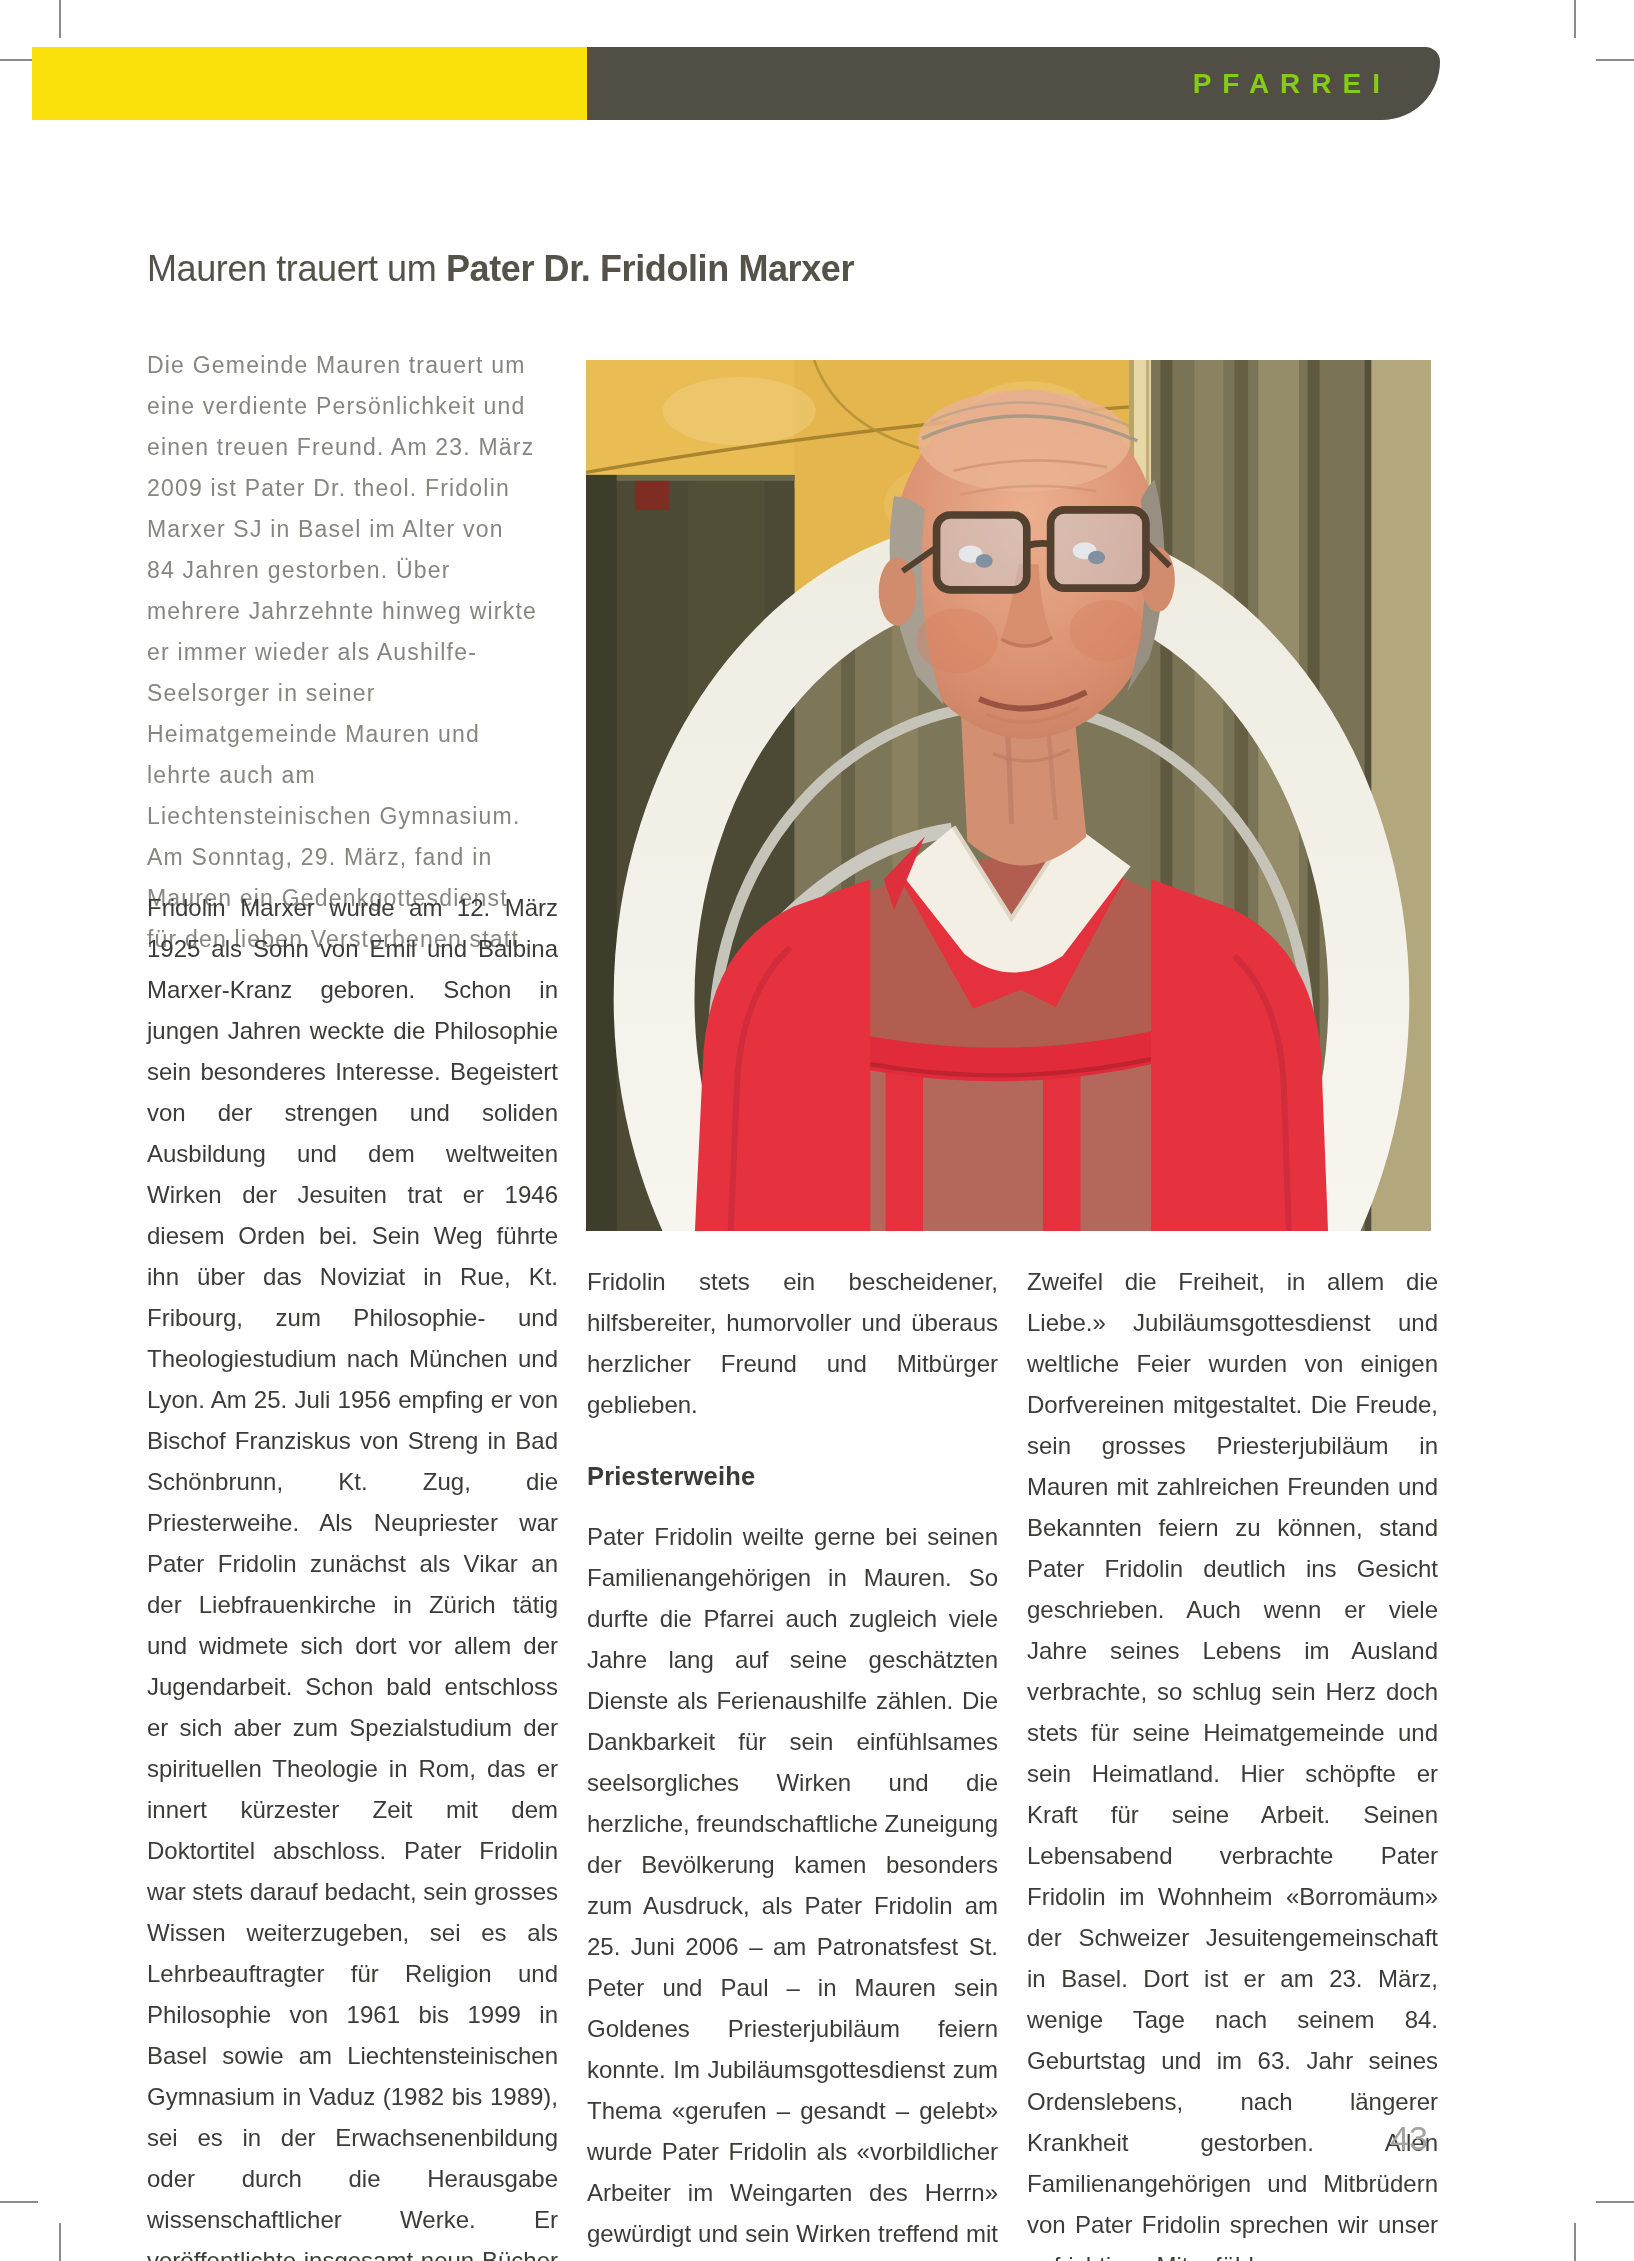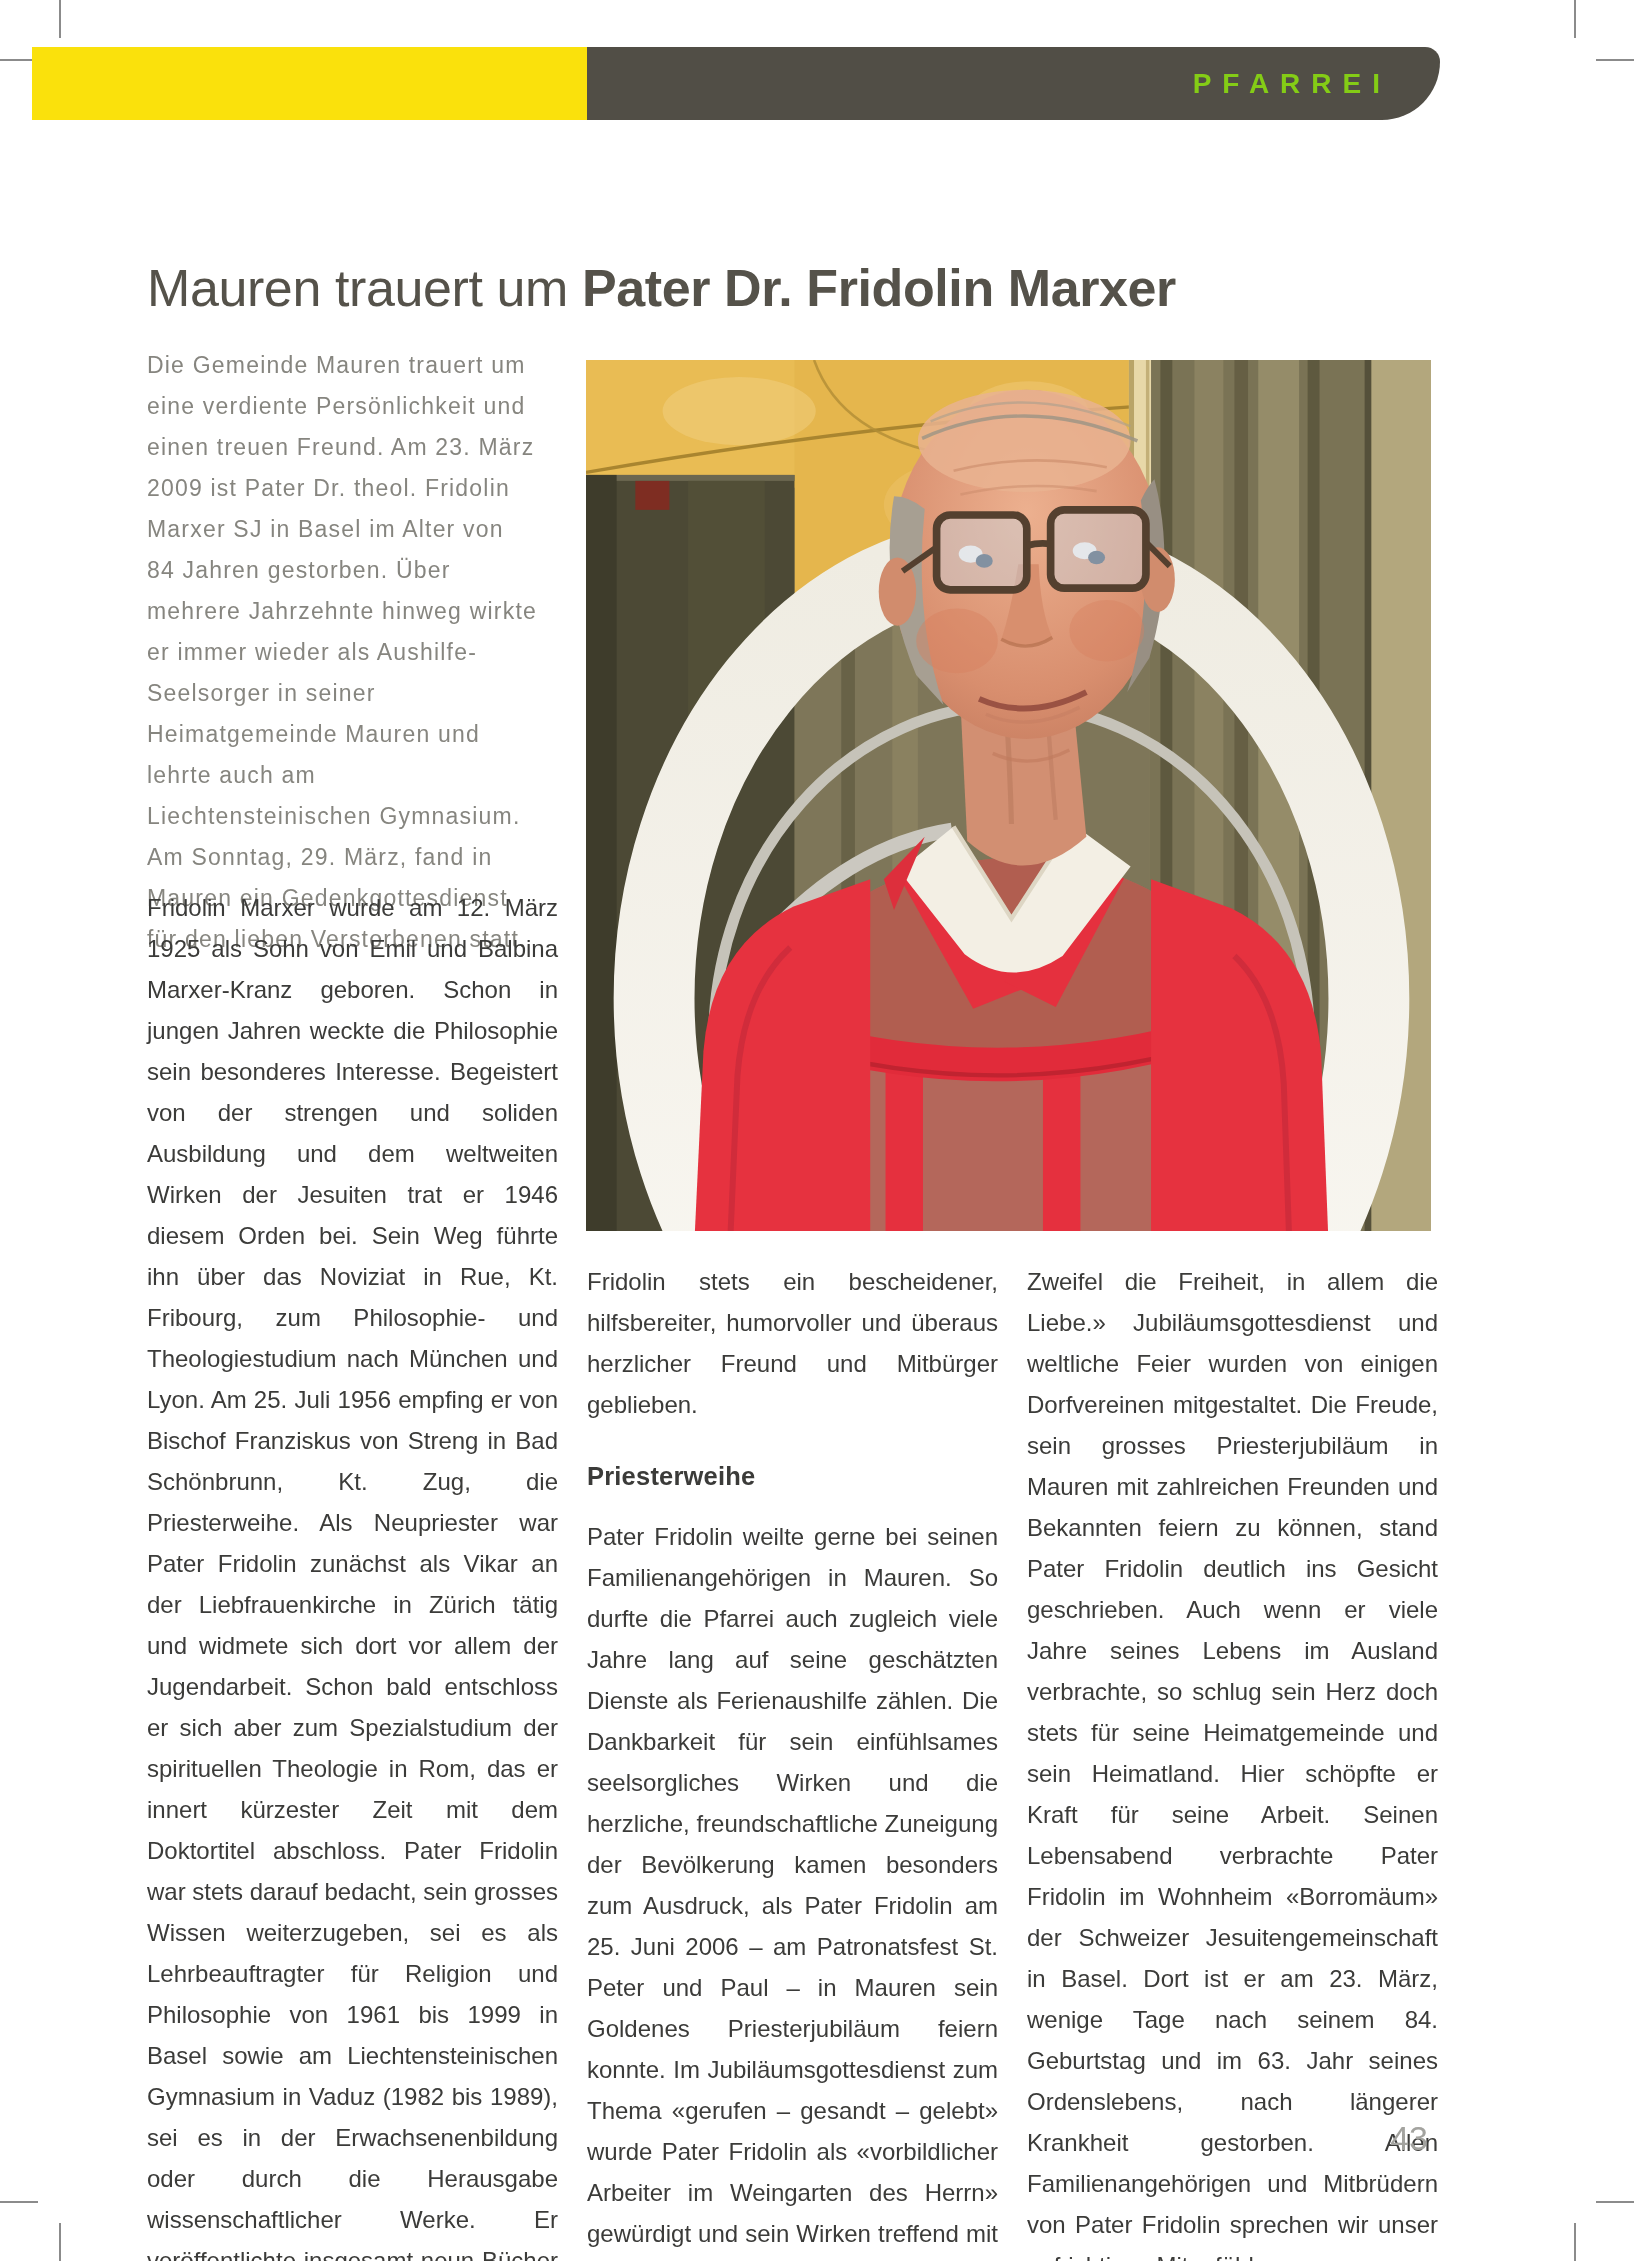--- a/index.html
+++ b/index.html
@@ -12,21 +12,21 @@
   .bar { position:absolute; top:47px; height:73px; }
   .bar-yellow { left:31.5px; width:556px; background:var(--accent-yellow,#FAE10C); }
   .bar-dark  { left:587px; width:853px; background:var(--bar-dark,#514E46);
                border-radius:0 24px 94px 0; }
   .bar-label {
     position:absolute; right:49px; top:50%; transform:translateY(-50%);
     color:#84cc16; font-size:28px; font-weight:600; letter-spacing:11px;
   }
 
   .title {
-    position:absolute; left:147px; top:226px; font-size:52px; line-height:1.05;
+    position:absolute; left:147px; top:226px; font-size:36px; line-height:1.05;
     color:var(--title-text,#55524A); white-space:nowrap; letter-spacing:-0.4px;
   }
   .title .t-reg  { font-weight:400; }
   .title .t-bold { font-weight:700; }
 
   .intro {
     position:absolute; left:147px; top:345px; width:390px;
     font-size:23px; line-height:41px; letter-spacing:1.2px;
     color:var(--intro-text,#86857F); text-align:left;
   }

